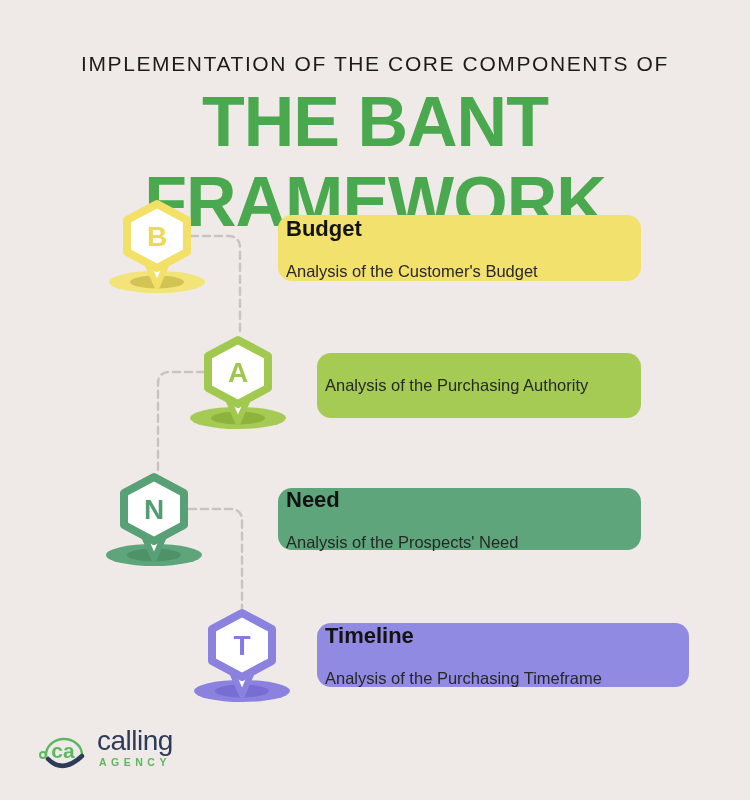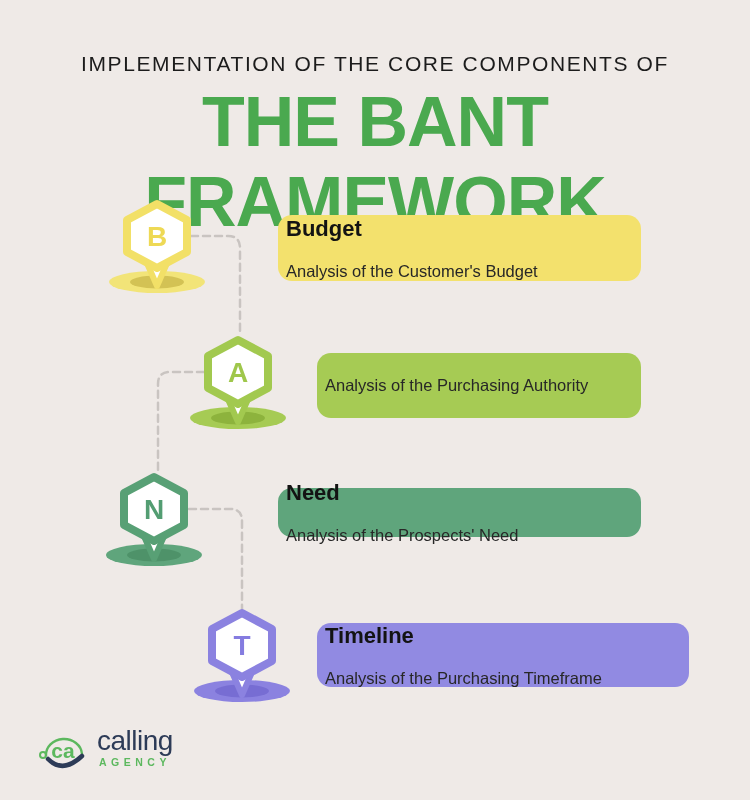--- a/index.html
+++ b/index.html
@@ -122,21 +122,21 @@
 
   <div class="card" style="left: 278px; top: 215px; width: 363px; height: 66px; --card: #f3e16d; --hexb: #f2e067; --letter: #eed955; --sh1: #f2e478; --sh2: #d3c254;">
     <div class="card-title">Budget</div>
     <div class="card-desc">Analysis of the Customer's Budget</div>
   </div>
 
   <div class="card" style="left: 317px; top: 353px; width: 324px; height: 65px; --card: #a6cb54; --hexb: #a2c94f; --letter: #9fc74b; --sh1: #a6cb54; --sh2: #8db33d;">
     <div class="card-desc">Analysis of the Purchasing Authority</div>
   </div>
 
-  <div class="card" style="left: 278px; top: 488px; width: 363px; height: 49px; --card: #5fa57c; --hexb: #58a075; --letter: #539d72; --sh1: #5fa57c; --sh2: #4e9269;">
+  <div class="card" style="left: 278px; top: 488px; width: 363px; height: 62px; --card: #5fa57c; --hexb: #58a075; --letter: #539d72; --sh1: #5fa57c; --sh2: #4e9269;">
     <div class="card-title">Need</div>
     <div class="card-desc">Analysis of the Prospects' Need</div>
   </div>
 
   <div class="card" style="left: 317px; top: 623px; width: 372px; height: 64px; --card: #918ae2; --hexb: #8b82e0; --letter: #857ce0; --sh1: #8b82e0; --sh2: #776dd3;">
     <div class="card-title">Timeline</div>
     <div class="card-desc">Analysis of the Purchasing Timeframe</div>
   </div>
 
   <div class="footer">

